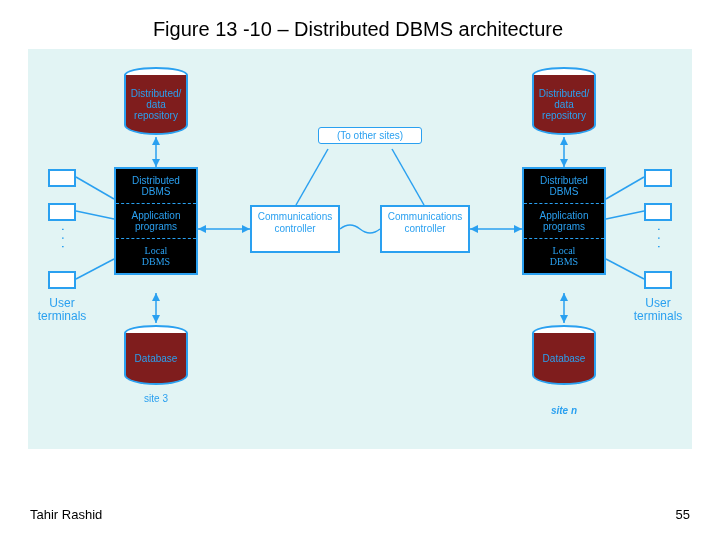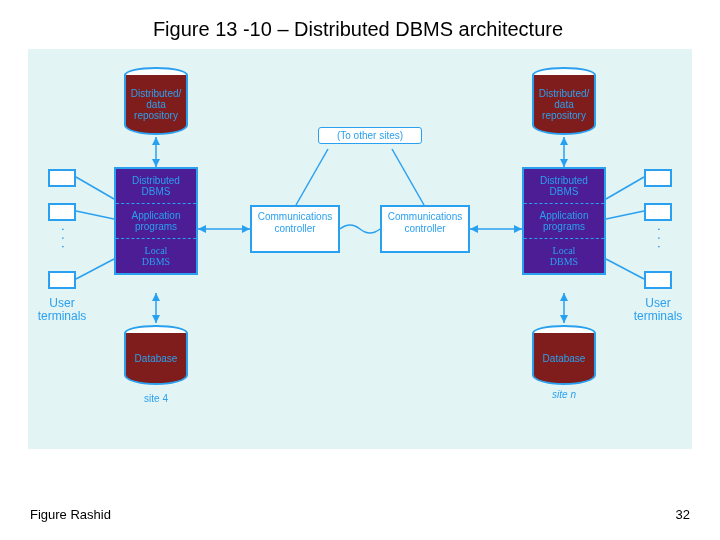--- a/index.html
+++ b/index.html
@@ -4,21 +4,21 @@
 <style>
   * { box-sizing: border-box; margin: 0; padding: 0; }
   body { width: 720px; height: 540px; font-family: Arial, sans-serif; background: #fff; position: relative; }
   .title { text-align: center; font-size: 20px; padding: 18px 4px 8px 0; font-weight: normal; }
   .canvas { position: relative; margin: 0 28px; height: 400px; background: #e2f4f4; }
   .footer { position: absolute; bottom: 18px; left: 0; right: 0; display: flex; justify-content: space-between; font-size: 13px; padding: 0 30px; }
   .footer .center { position: absolute; left: 50%; transform: translateX(-50%); }
   .abs { position: absolute; }
   .cyl-top { border: 2px solid #2aa0f0; border-radius: 50%; background: #fff; }
   .cyl-body { border-left: 2px solid #2aa0f0; border-right: 2px solid #2aa0f0; border-bottom: 2px solid #2aa0f0; border-bottom-left-radius: 50% 10px; border-bottom-right-radius: 50% 10px; background: #7f1d1d; text-align: center; font-size: 10px; color: #2aa0f0; display: flex; flex-direction: column; justify-content: center; line-height: 1.1; }
-  .stack { border: 2px solid #2aa0f0; background: #4c1d95; text-align: center; font-size: 10px; color: #2aa0f0; }
+  .stack { border: 2px solid #2aa0f0; background: #000000; text-align: center; font-size: 10px; color: #2aa0f0; }
   .stack .seg { border-bottom: 1px dashed #2aa0f0; padding: 6px 2px; line-height: 1.1; }
   .stack .seg:last-child { border-bottom: none; font-family: Liberation Serif, serif; }
   .commbox { border: 2px solid #2aa0f0; background: #fff; text-align: center; font-size: 10px; color: #2aa0f0; display: flex; align-items: flex-start; justify-content: center; line-height: 1.2; padding: 4px; }
   .termbox { border: 2px solid #2aa0f0; background: #fff; width: 28px; height: 18px; }
   .termlabel { font-size: 12px; color: #2aa0f0; text-align: center; line-height: 1.1; }
   .toplabel { font-size: 10px; color: #2aa0f0; text-align: center; }
   .sitelbl { font-size: 10px; color: #2aa0f0; text-align: center; }
   .dots { font-size: 14px; color: #2aa0f0; text-align: center; writing-mode: vertical-rl; letter-spacing: 4px; }
   svg.lines { position: absolute; inset: 0; width: 100%; height: 100%; }
   svg.lines line, svg.lines path, svg.lines polyline { stroke: #2aa0f0; stroke-width: 1.5; fill: none; }
@@ -84,21 +84,21 @@
     <div class="seg"><span style="white-space:pre-line">Application
 programs</span></div>
     <div class="seg"><span style="white-space:pre-line">Local
 DBMS</span></div>
   </div>
 
   <div class="abs cyl-top" style="left:96px; top:276px; width:64px; height:16px;"></div>
   <div class="abs cyl-body" style="left:96px; top:284px; width:64px; height:52px;">
       <span>Database</span>
     </div>
-  <div class="abs sitelbl" style="left:96px; top:344px; width:64px;">site 4</div>
+  <div class="abs sitelbl" style="left:96px; top:344px; width:64px;">site 3</div>
 
   <div class="abs termbox" style="left:20px; top:120px;"></div>
   <div class="abs termbox" style="left:20px; top:154px;"></div>
   <div class="abs dots" style="left:28px; top:178px;">···</div>
   <div class="abs termbox" style="left:20px; top:222px;"></div>
   <div class="abs termlabel" style="left:6px; top:248px; width:56px; white-space:pre-line;">User
 terminals</div>
 
   <div class="abs commbox" style="left:222px; top:156px; width:90px; height:48px;">
       <span style="white-space:pre-line">Communications
@@ -124,27 +124,27 @@
     <div class="seg"><span style="white-space:pre-line">Application
 programs</span></div>
     <div class="seg"><span style="white-space:pre-line">Local
 DBMS</span></div>
   </div>
 
   <div class="abs cyl-top" style="left:504px; top:276px; width:64px; height:16px;"></div>
   <div class="abs cyl-body" style="left:504px; top:284px; width:64px; height:52px;">
       <span>Database</span>
     </div>
-  <div class="abs sitelbl" style="left:504px; top:340px; width:64px; font-style:italic;">site n</div>
+  <div class="abs sitelbl" style="left:504px; top:356px; width:64px; font-style:italic;font-weight:bold;">site n</div>
 
   <div class="abs termbox" style="left:616px; top:120px;"></div>
   <div class="abs termbox" style="left:616px; top:154px;"></div>
   <div class="abs dots" style="left:624px; top:178px;">···</div>
   <div class="abs termbox" style="left:616px; top:222px;"></div>
   <div class="abs termlabel" style="left:602px; top:248px; width:56px; white-space:pre-line;">User
 terminals</div>
 
 </div>
 
 <div class="footer">
-  <span>Figure Rashid</span>
-  <span>32</span>
+  <span>Tahir Rashid</span>
+  <span>55</span>
 </div>
 
 </body></html>

